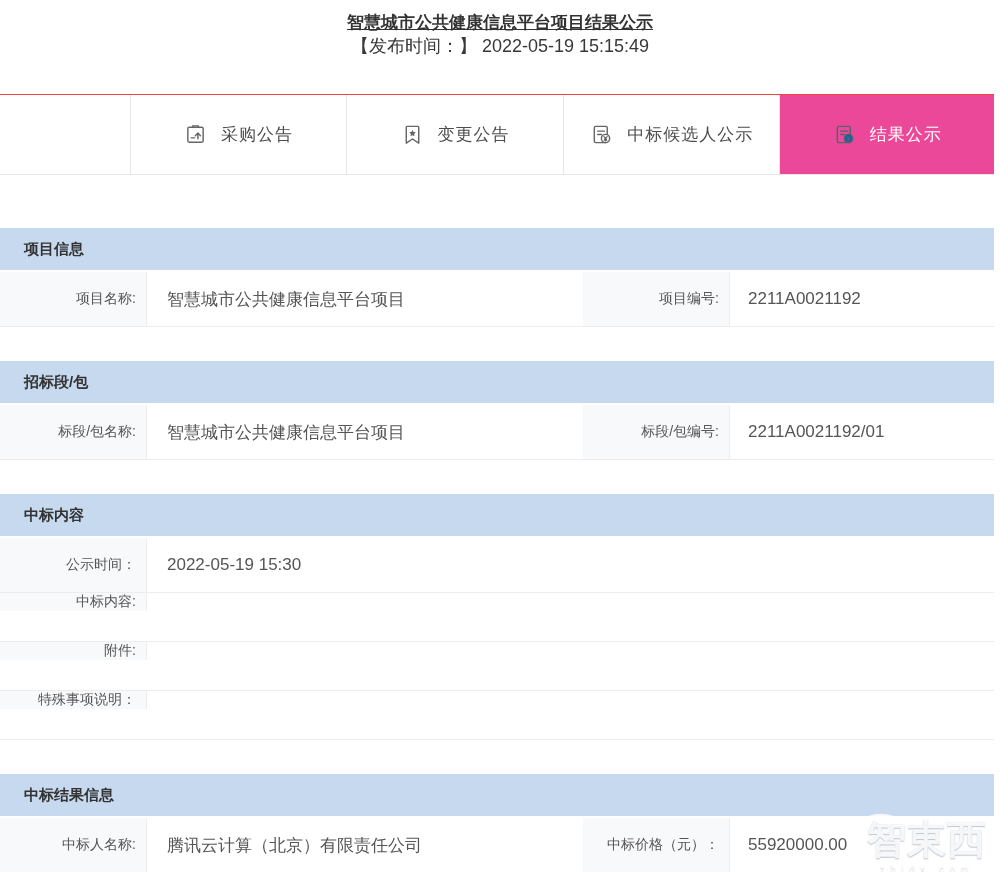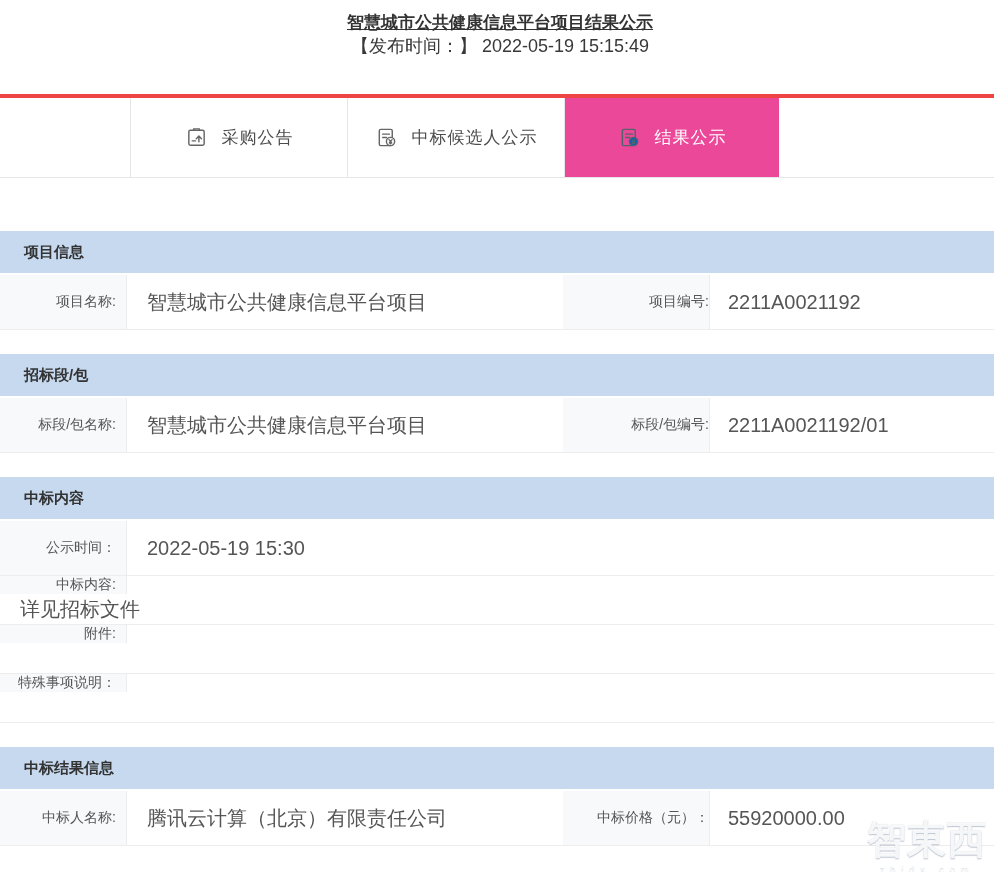--- a/index.html
+++ b/index.html
@@ -8,61 +8,61 @@
     font-family:"Liberation Sans","DejaVu Sans",sans-serif;
     position:relative;
   }
   
   .page-header{text-align:center;padding-top:12px;}
   .page-title{font-size:17px;font-weight:bold;color:#333;line-height:22px;margin:0;text-decoration:underline;}
   .publish-line{margin-top:4px;font-size:18px;color:#383838;line-height:16px;}
   
   .tabbar{
     margin-top:40px;width:994px;height:79px;display:flex;
-    border-top:4px solid #ef4444;border-bottom:1px solid #e6e6e6;
+    border-top:1px solid #ef4444;border-bottom:1px solid #e6e6e6;
     box-sizing:content-box;background:#fff;
   }
   .tab-spacer{width:130px;border-right:1px solid #e6e6e6;}
   .tab{
     width:216px;display:flex;align-items:center;justify-content:center;
     border-right:1px solid #e6e6e6;cursor:pointer;background:#fff;
   }
   .tab .tab-icon{width:23px;height:23px;margin-right:14px;flex:0 0 auto;color:#666;}
   .tab .tab-label{font-size:17px;color:#4c4c4c;letter-spacing:1px;}
   .tab.active{
     width:214px;background:#ec4899;border-right:none;
   }
   .tab.active .tab-label{color:#ffffff;}
   .tab.active .tab-icon{color:#54636b;}
   
   .section{width:994px;background:#0ea5e9;}
   .sec-gap-lg{margin-top:53px;}
-  .sec-gap{margin-top:24px;}
+  .sec-gap{margin-top:34px;}
   .sec-header{
     height:44px;box-sizing:border-box;background:#c6d9ef;
     display:flex;align-items:center;padding-left:24px;
     font-size:15px;font-weight:bold;color:#333;
     border-bottom:2px solid #ffffff;
   }
   .row{display:flex;align-items:stretch;border-bottom:1px solid #ededed;box-sizing:border-box;background:#fff;}
   .h55{height:55px;}
   .h49{height:49px;flex-direction:column;}
   .lbl{
-    width:127px;box-sizing:border-box;background:#f8f9fb;
+    width:147px;box-sizing:border-box;background:#f8f9fb;
     display:flex;align-items:center;justify-content:flex-end;
     padding-right:10px;font-size:14px;color:#555;
     border-right:1px solid #ededed;text-align:right;
   }
-  .val{display:flex;align-items:center;padding-left:20px;font-size:20px;color:#555;box-sizing:border-box;}
+  .val{display:flex;align-items:center;padding-left:20px;font-size:17px;color:#555;box-sizing:border-box;}
   .val-flex{flex:1;}
   .val1{width:436px;}
   .lbl2{
     width:147px;box-sizing:border-box;background:#f8f9fb;
     display:flex;align-items:center;justify-content:flex-end;
-    font-size:14px;color:#555;
+    padding-right:10px;font-size:14px;color:#555;
     border-right:1px solid #ededed;text-align:right;
   }
   .val2{flex:1;padding-left:18px;}
   
   .watermark{
     position:absolute;left:856px;top:808px;width:142px;text-align:center;
     pointer-events:none;user-select:none;
   }
   .wm-arc{display:block;margin:0 auto -6px 2px;width:46px;height:16px;opacity:.9;}
   .wm-text{
@@ -95,20 +95,29 @@
       <svg viewBox="0 0 24 24" width="23" height="23" fill="none" stroke="currentColor" stroke-width="1.5" stroke-linecap="round" stroke-linejoin="round">
         <rect x="4" y="4.5" width="16" height="15.5" rx="1.5"></rect>
         <path d="M9 4.5 V3 h6 v1.5"></path>
         <path d="M7.5 15.5 h3.5"></path>
         <path d="M14.5 16.5 v-5.5 M11.8 13.2 L14.5 10.5 l2.7 2.7"></path>
       </svg>
     </span>
     <span class="tab-label">采购公告</span>
   </div>
 
+  <div class="tab">
+    <span class="tab-icon">
+      <svg viewBox="0 0 24 24" width="23" height="23" fill="none" stroke="currentColor" stroke-width="1.5" stroke-linecap="round" stroke-linejoin="round">
+        <path d="M6.5 3.5 h11 a1 1 0 0 1 1 1 V21 l-6.5-4.3 L5.5 21 V4.5 a1 1 0 0 1 1-1 z"></path>
+        <path d="M12 7.2 l1.1 2.2 2.4 .35 -1.75 1.7 .4 2.4 L12 12.7 l-2.15 1.15 .4-2.4 -1.75-1.7 2.4-.35 z" fill="currentColor" stroke="none"></path>
+      </svg>
+    </span>
+    <span class="tab-label">变更公告</span>
+  </div>
 
   <div class="tab">
     <span class="tab-icon">
       <svg viewBox="0 0 24 24" width="23" height="23" fill="none" stroke="currentColor" stroke-width="1.5" stroke-linecap="round" stroke-linejoin="round">
         <rect x="4.5" y="3.5" width="13.5" height="17" rx="1.5"></rect>
         <path d="M8 8.5 h7 M8 12 h4"></path>
         <circle cx="16.2" cy="16.2" r="4.3" fill="#ffffff"></circle>
         <path d="M14.4 13.9 l1.8 2.2 1.8-2.2 M16.2 16.1 v2.6 M14.9 16.8 h2.6 M14.9 18 h2.6" stroke-width="1.1"></path>
       </svg>
     </span>
@@ -149,21 +158,20 @@
 </div>
 
 <div class="section sec-gap">
   <div class="sec-header">中标内容</div>
   <div class="row h55">
     <div class="lbl">公示时间：</div>
     <div class="val val-flex">2022-05-19 15:30</div>
   </div>
   <div class="row h49">
     <div class="lbl">中标内容:</div>
-    <div class="val val-flex">详见招标文件</div>
   </div>
   <div class="row h49">
     <div class="lbl">附件:</div>
     <div class="val val-flex"></div>
   </div>
   <div class="row h49">
     <div class="lbl">特殊事项说明：</div>
     <div class="val val-flex"></div>
   </div>
 </div>

